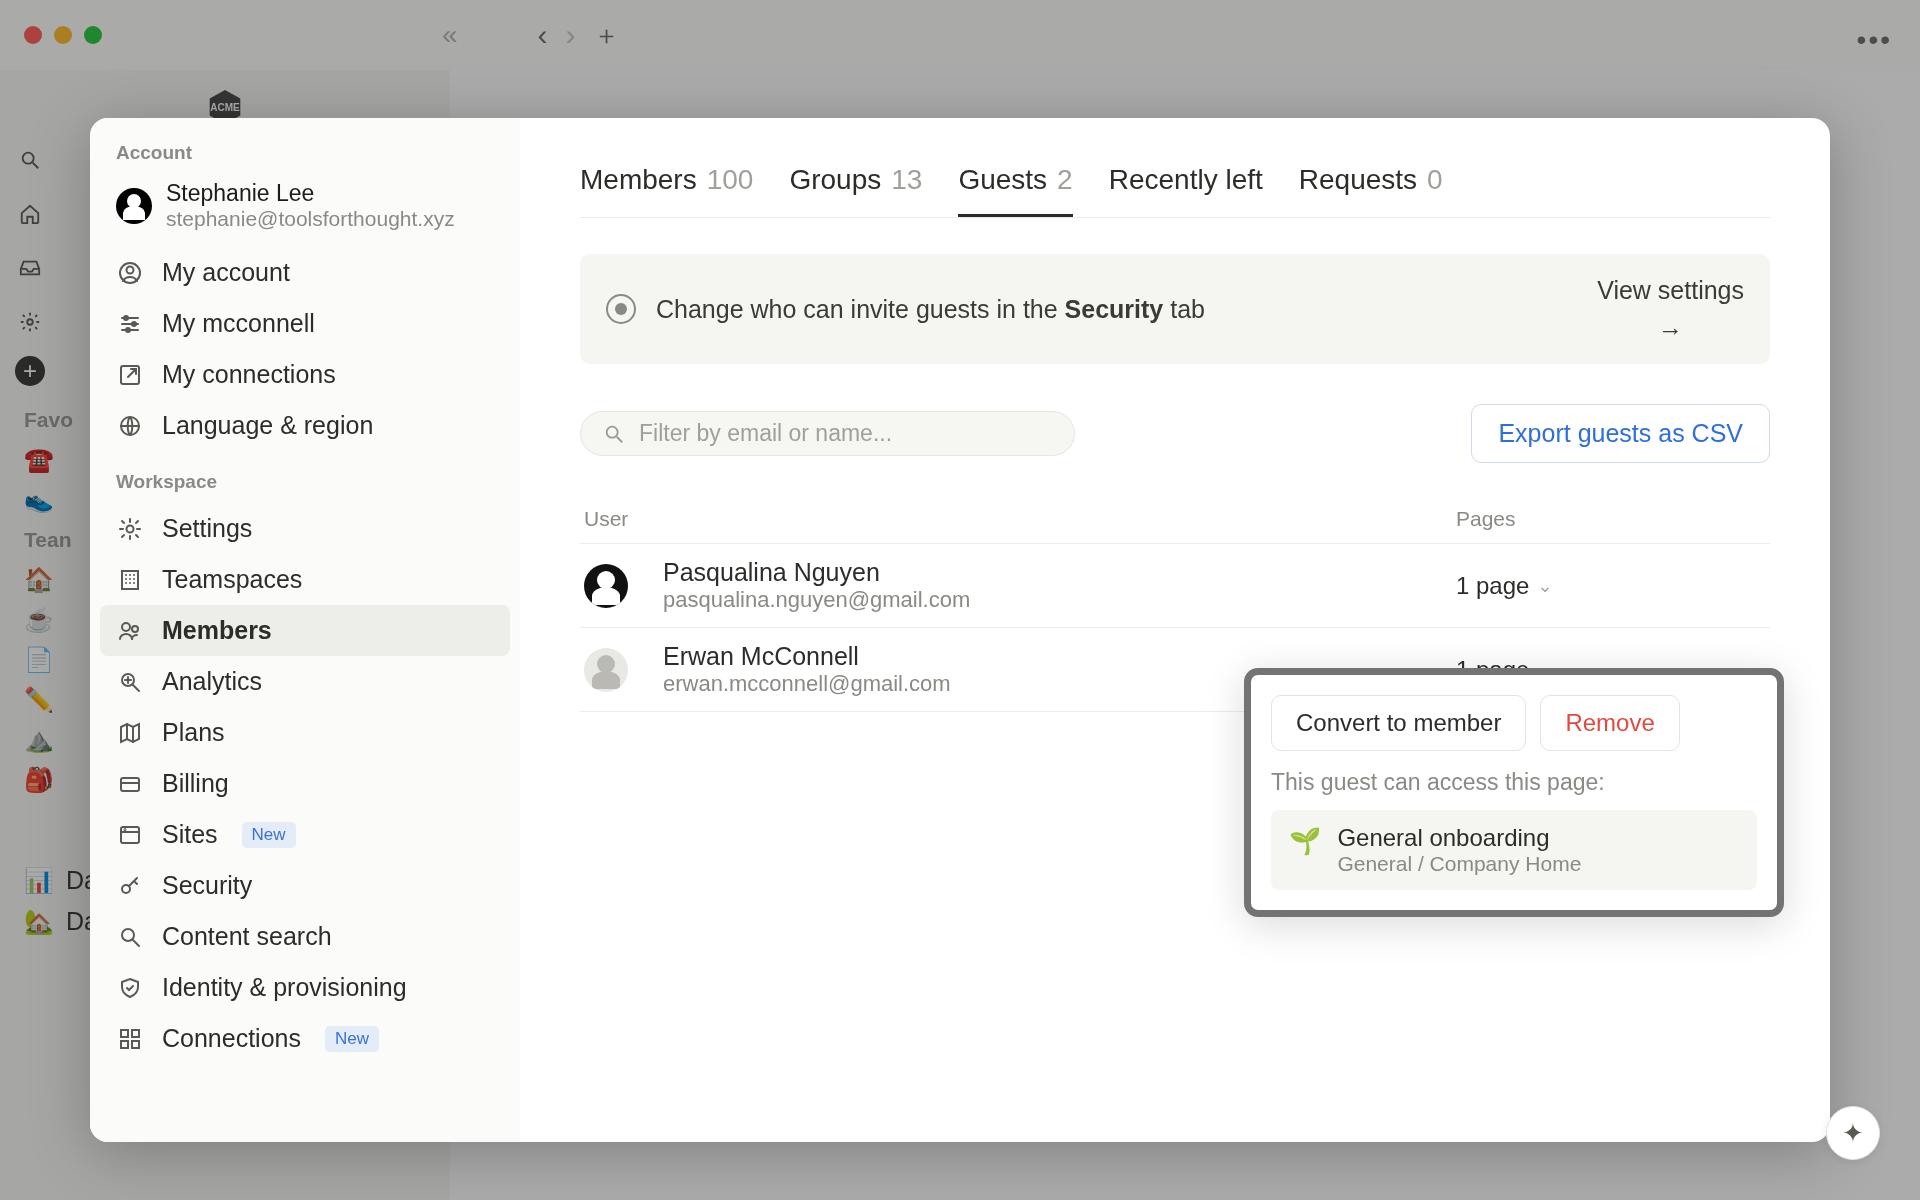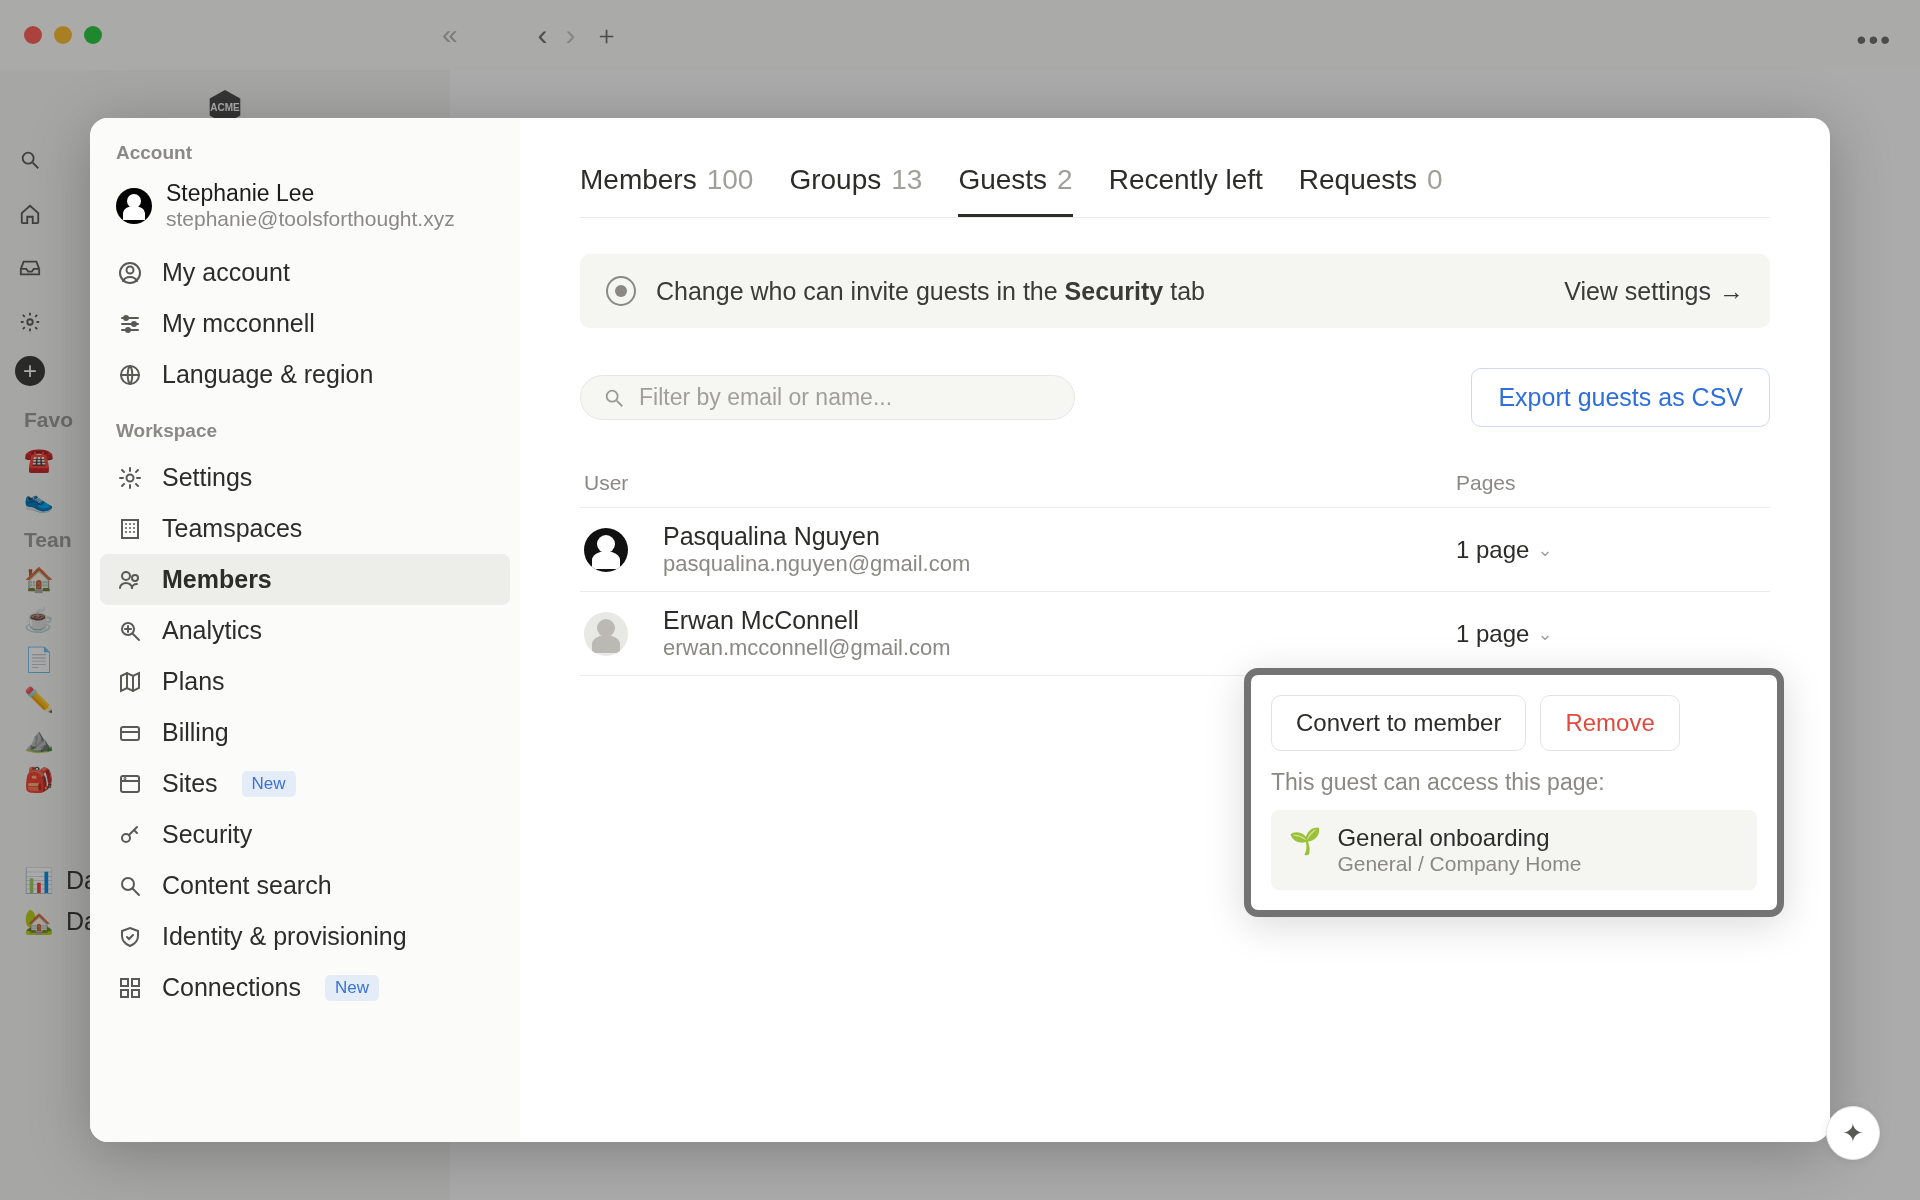--- a/index.html
+++ b/index.html
@@ -49,21 +49,21 @@
   
   .main { flex:1; padding:46px 60px 40px 60px; position:relative; }
   .tabs { display:flex; gap:36px; border-bottom:1px solid #ebebe8; }
   .tab { padding:0 0 18px 0; font-size:28px; color:#2c2c29; cursor:pointer; display:flex; gap:10px; }
   .tab .count { color:#a09f9a; }
   .tab.active { border-bottom:3px solid #2c2c29; font-weight:500; }
   
   .notice { margin-top:36px; background:#f5f5f2; border-radius:10px; padding:22px 26px; display:flex; align-items:center; gap:20px; font-size:25px; color:#3a3a36; }
   .notice .ni { width:30px; height:30px; border:2.5px solid #8a8984; border-radius:50%; display:flex; align-items:center; justify-content:center; flex-shrink:0; }
   .notice .ni::after { content:""; width:12px; height:12px; background:#8a8984; border-radius:50%; }
-  .notice a { margin-left:auto; color:#3a3a36; font-weight:400; display:flex; align-items:center; gap:8px; text-decoration:none; }
+  .notice a { margin-left:auto; color:#3a3a36; font-weight:400; display:flex; align-items:center; gap:8px; text-decoration:none;flex-direction:column; }
 
   .toolbar { margin-top:40px; display:flex; align-items:center; gap:20px; }
   .search-box { width:495px; background:#f6f6f3; border:1px solid #e6e6e3; border-radius:28px; padding:8px 22px; display:flex; align-items:center; gap:14px; }
   .search-box svg { width:22px; height:22px; color:#9a9994; }
   .search-box input { border:none; background:transparent; outline:none; font-size:23px; color:#3a3a36; flex:1; }
   .search-box input::placeholder { color:#a09f9a; }
   .export-btn { margin-left:auto; border:1.5px solid #cfd9f2; background:#fff; color:#2e6fdb; font-size:25px; padding:14px 26px; border-radius:10px; cursor:pointer; }
 
   .thead { display:flex; margin-top:44px; color:#8a8984; font-size:21px; padding:0 4px 12px; border-bottom:1px solid #ecece9; }
   .th-user { flex:1; }
@@ -211,20 +211,29 @@
                 <circle cx="8" cy="6" r="2"></circle>
                 <circle cx="16" cy="12" r="2"></circle>
                 <circle cx="10" cy="18" r="2"></circle>
               </svg>
             </span>
             <span>My mcconnell</span>
           </div>
           <div class="side-item">
             <span class="icn">
               <svg viewBox="0 0 24 24" width="24" height="24" stroke-linecap="round">
+                <rect x="3" y="3" width="18" height="18" rx="2"></rect>
+                <path d="M10 14l8-8M13 6h5v5"></path>
+              </svg>
+            </span>
+            <span>My connections</span>
+          </div>
+          <div class="side-item">
+            <span class="icn">
+              <svg viewBox="0 0 24 24" width="24" height="24" stroke-linecap="round">
                 <circle cx="12" cy="12" r="9"></circle>
                 <path d="M3 12h18M12 3c3 3 3 15 0 18M12 3c-3 3-3 15 0 18"></path>
               </svg>
             </span>
             <span>Language &amp; region</span>
           </div>
         </div>
       <h4 style="margin-top:16px;">Workspace</h4>
       <div id="workspace-items">
           <div class="side-item">

